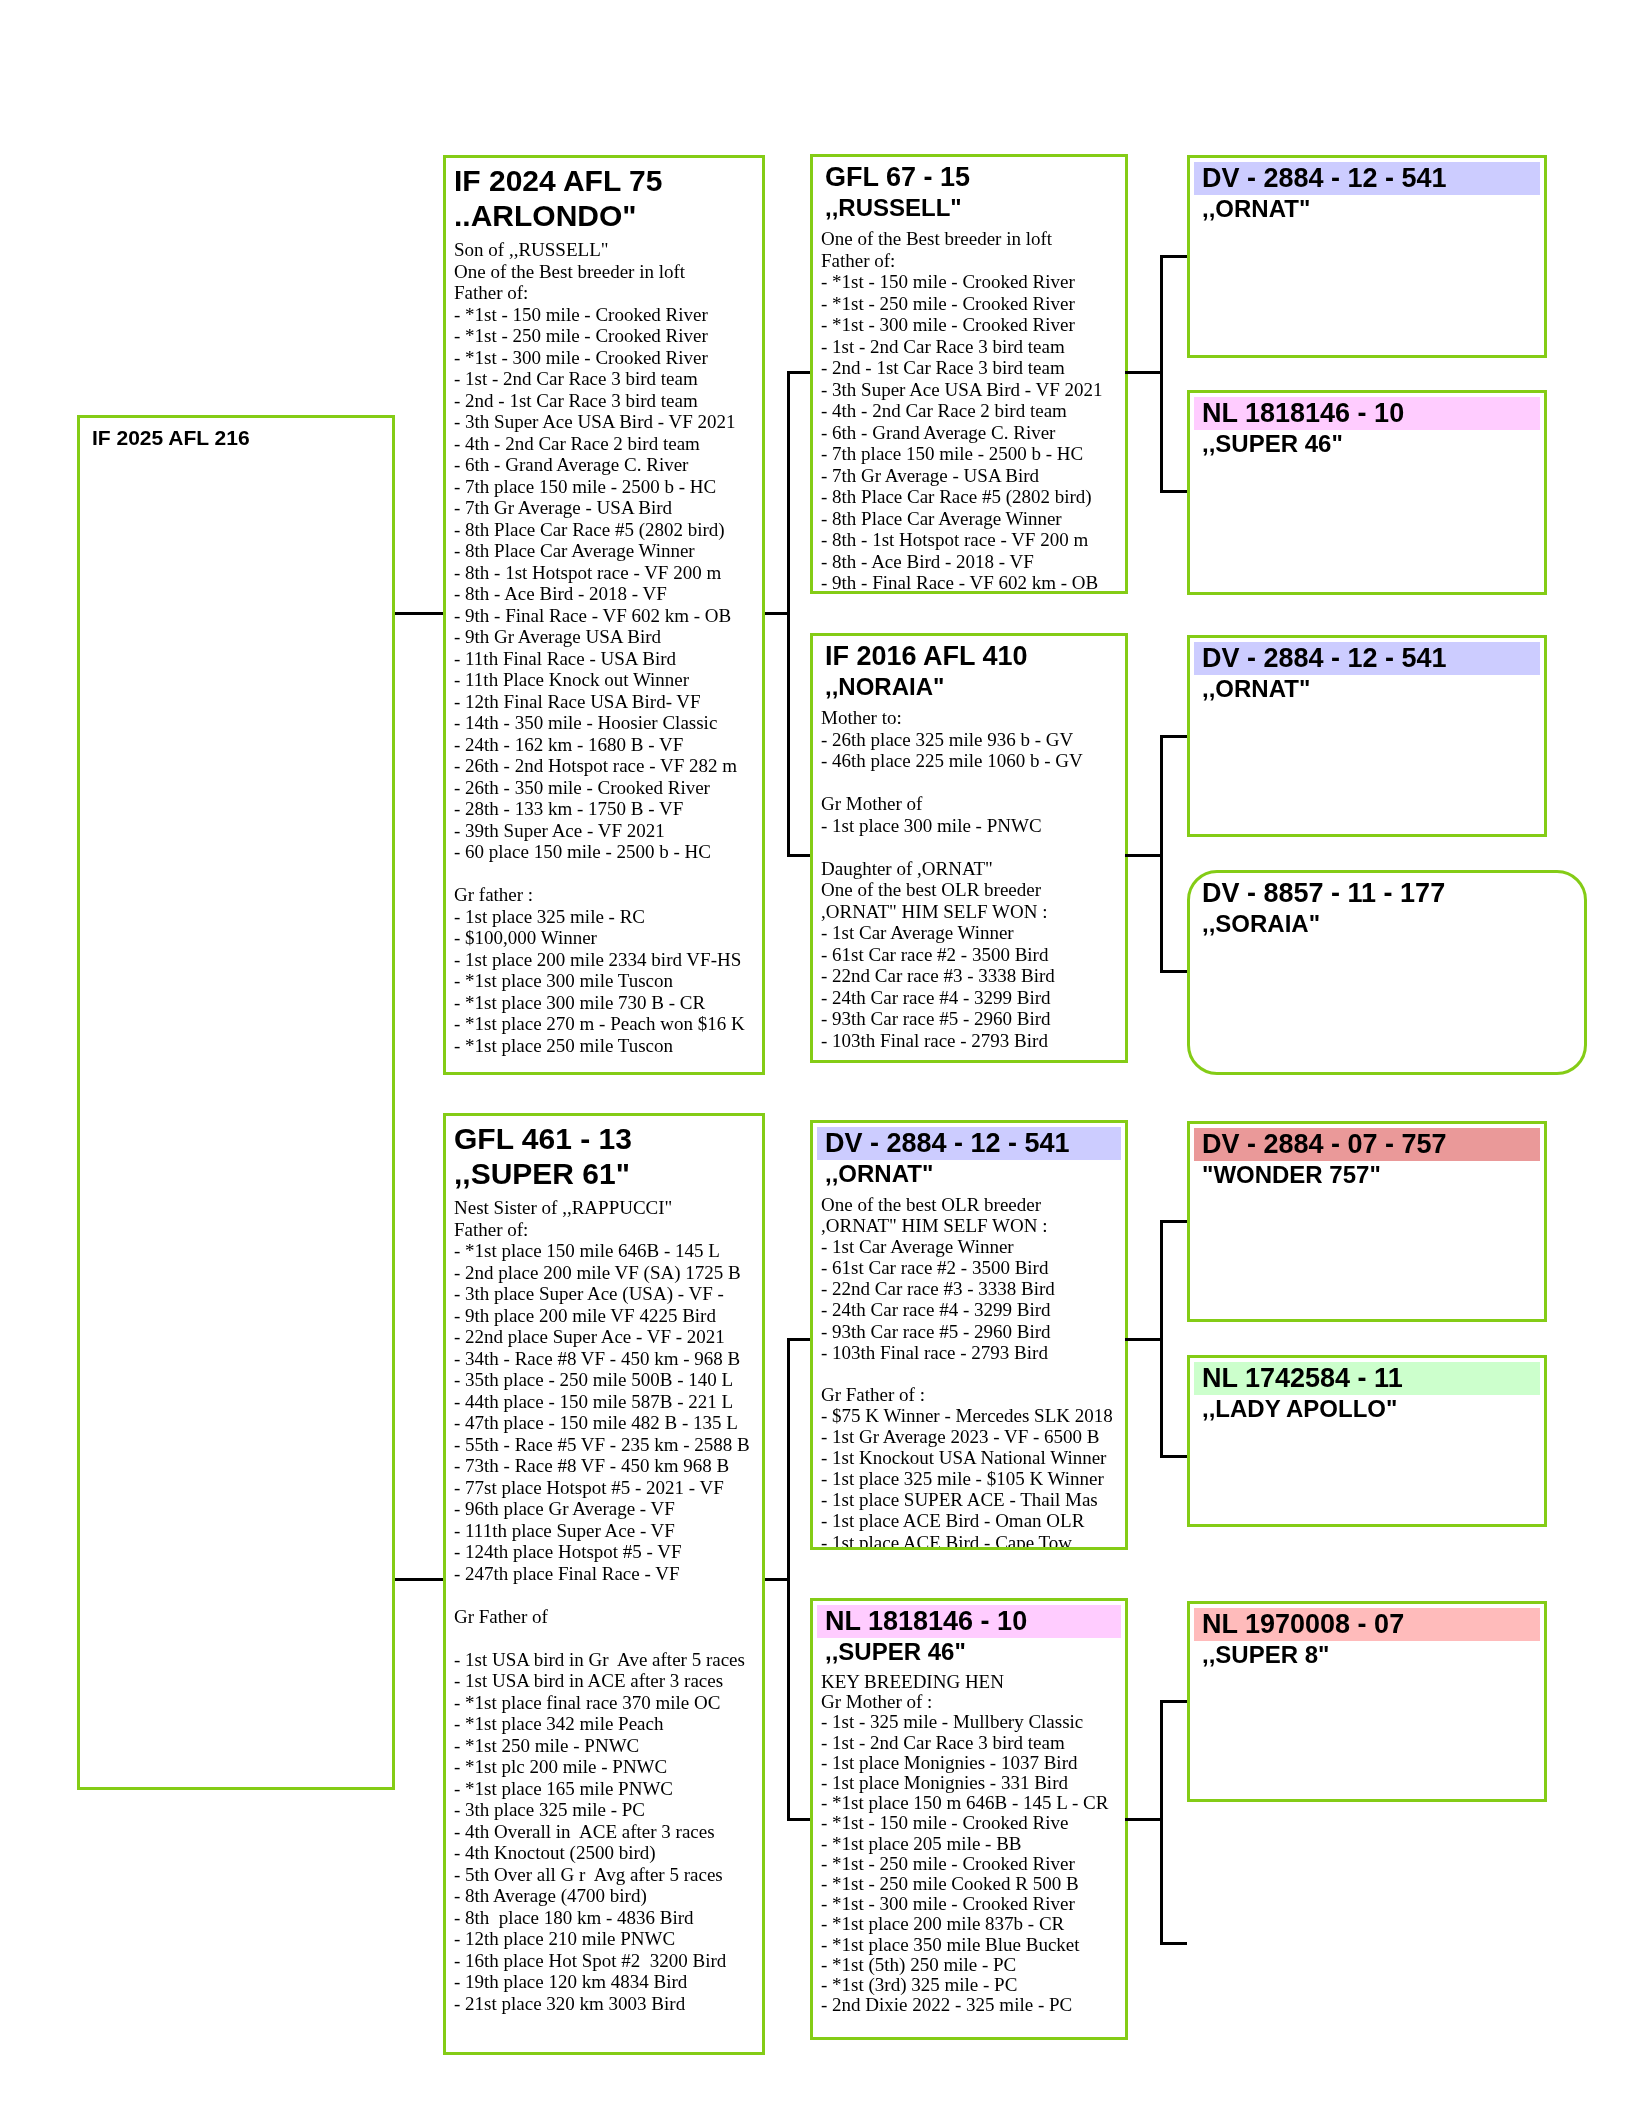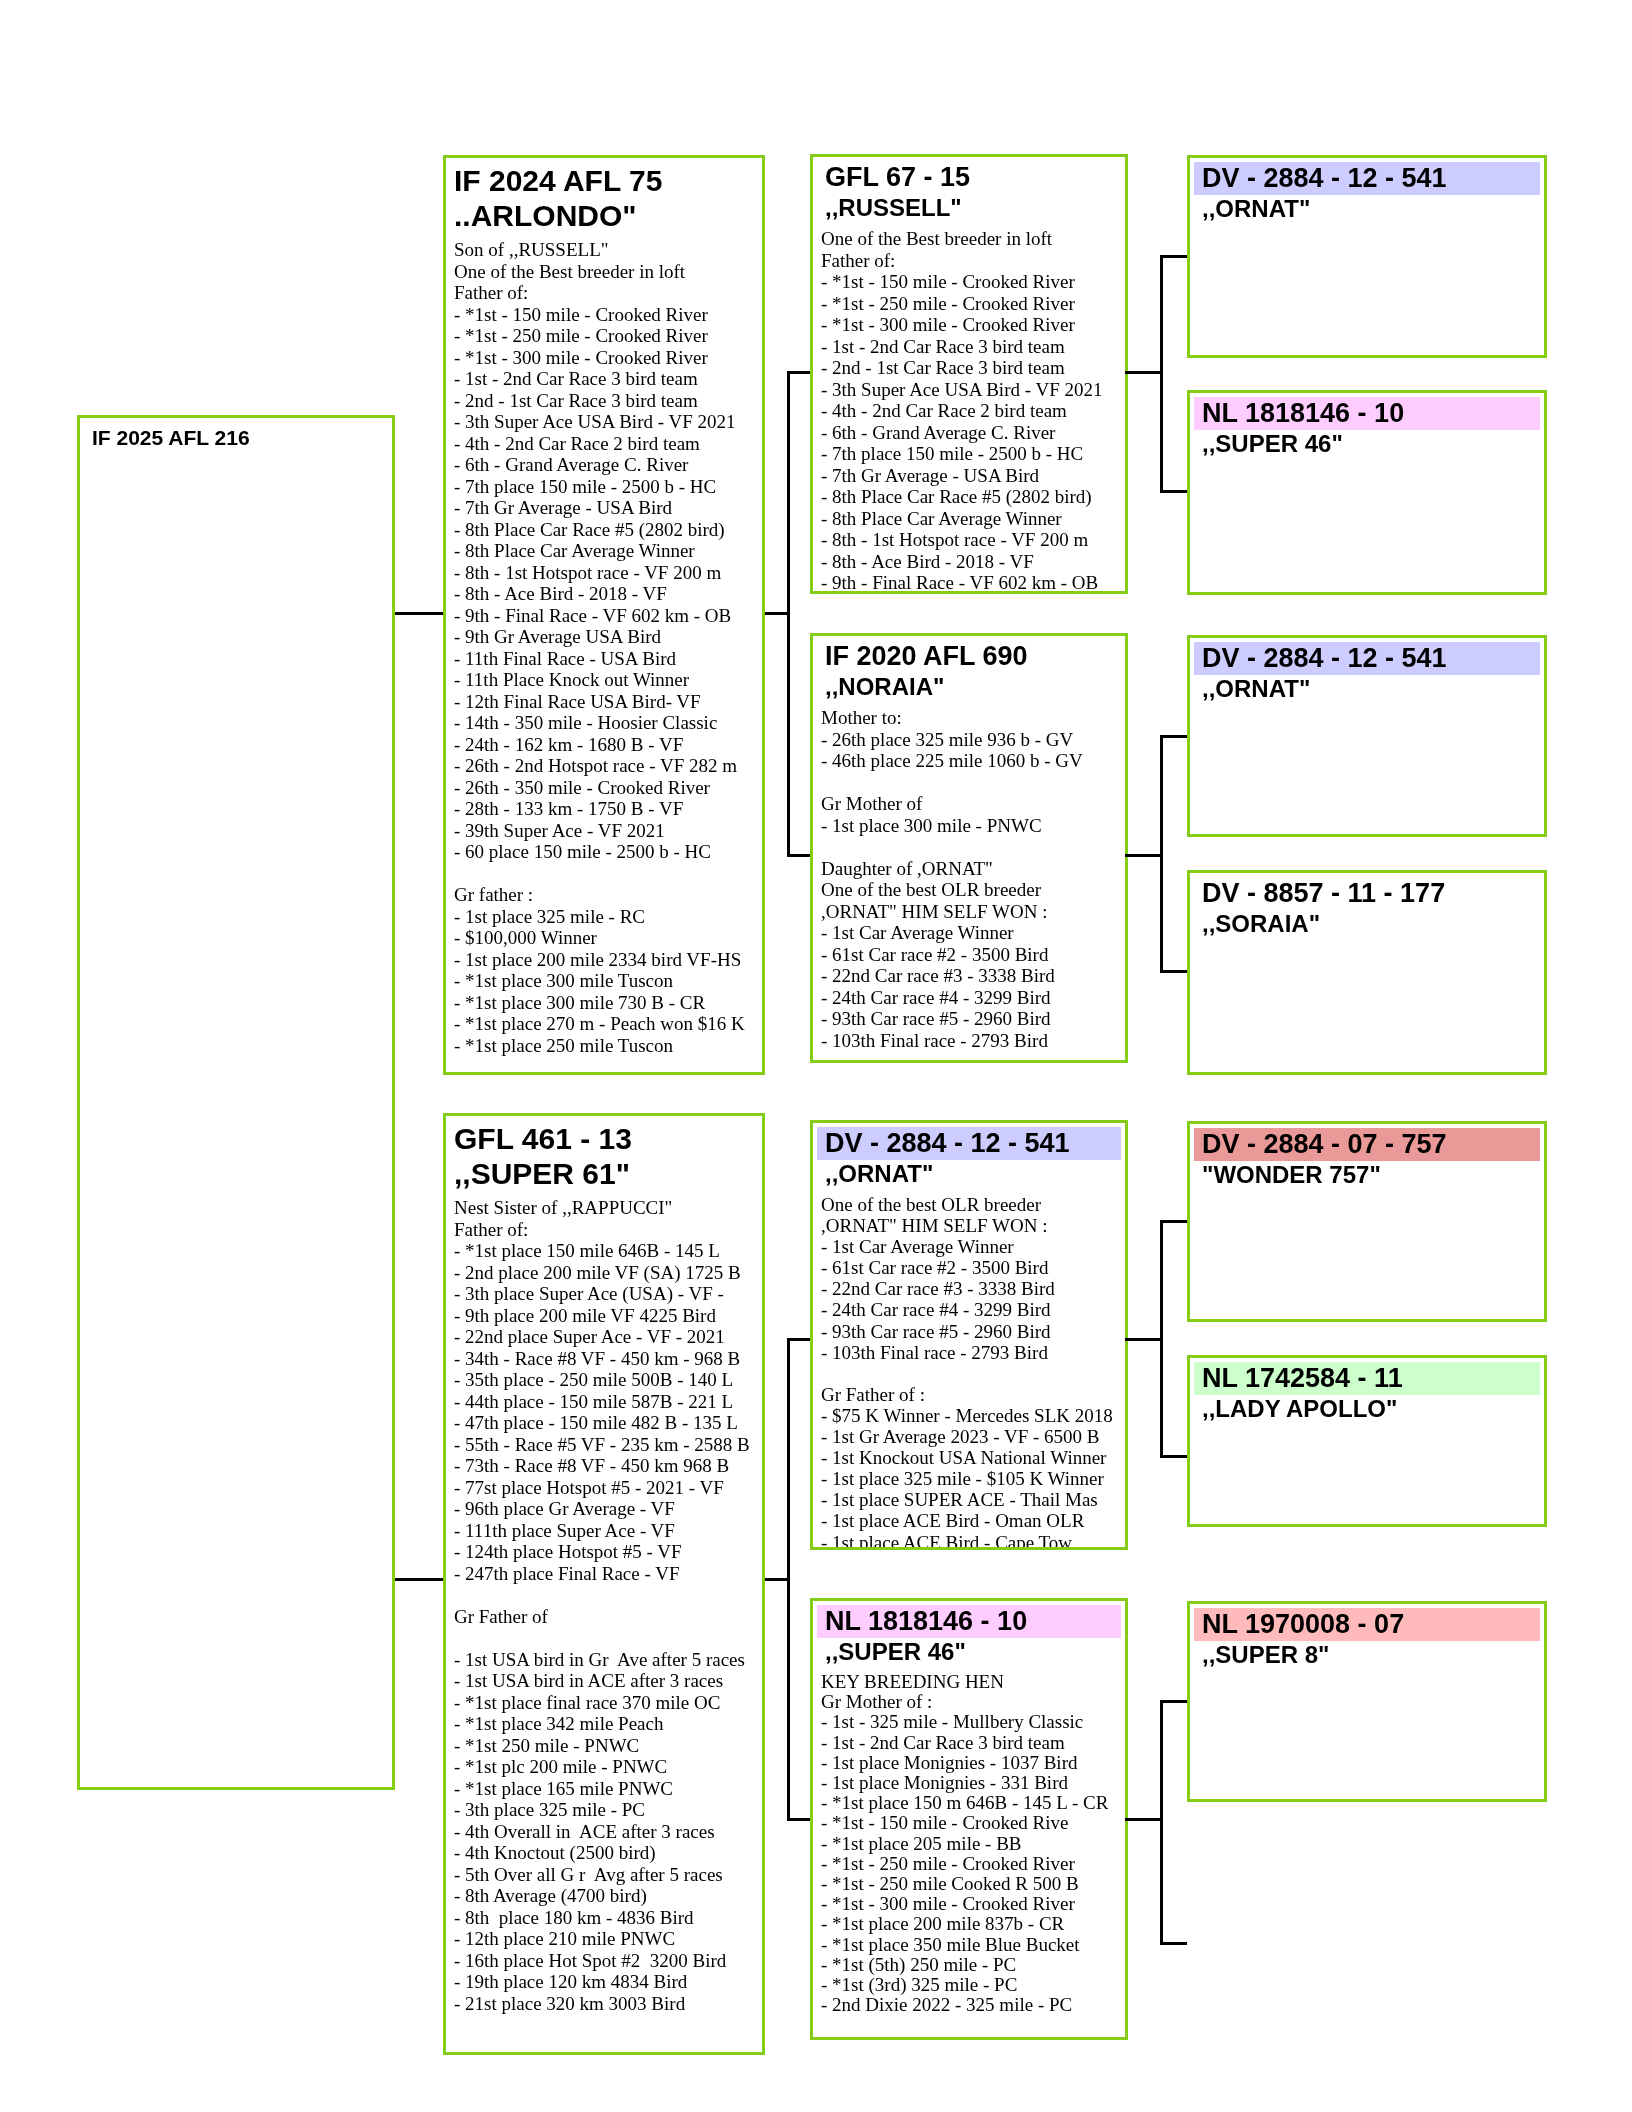--- a/index.html
+++ b/index.html
@@ -139,21 +139,21 @@
 - 7th place 150 mile - 2500 b - HC
 - 7th Gr Average - USA Bird
 - 8th Place Car Race #5 (2802 bird)
 - 8th Place Car Average Winner
 - 8th - 1st Hotspot race - VF 200 m
 - 8th - Ace Bird - 2018 - VF
 - 9th - Final Race - VF 602 km - OB</div>
   </div>
 
   <div class="pbox" style="left:810px;top:633px;width:318px;height:430px;">
-    <div class="ring-bar">IF 2020 AFL 690</div>
+    <div class="ring-bar">IF 2016 AFL 410</div>
     <div class="bird-name">,,NORAIA"</div>
     <div class="body-text">Mother to:
 - 26th place 325 mile 936 b - GV
 - 46th place 225 mile 1060 b - GV
 
 Gr Mother of
 - 1st place 300 mile - PNWC
 
 Daughter of ,ORNAT"
 One of the best OLR breeder
@@ -218,21 +218,21 @@
   <div class="pbox" style="left:1187px;top:390px;width:360px;height:205px;">
     <div class="ring-bar" style="background-color: rgb(255, 204, 255);">NL 1818146 - 10</div>
     <div class="bird-name">,,SUPER 46"</div>
   </div>
 
   <div class="pbox" style="left:1187px;top:635px;width:360px;height:202px;">
     <div class="ring-bar" style="background-color: rgb(204, 204, 255);">DV - 2884 - 12 - 541</div>
     <div class="bird-name">,,ORNAT"</div>
   </div>
 
-  <div class="pbox" style="left:1187px;top:870px;width:360px;height:205px;">
+  <div class="pbox" style="left:1187px;top:870px;width:400px;height:205px;border-radius:30px;">
     <div class="ring-bar">DV - 8857 - 11 - 177</div>
     <div class="bird-name">,,SORAIA"</div>
   </div>
 
   <div class="pbox" style="left:1187px;top:1121px;width:360px;height:201px;">
     <div class="ring-bar" style="background-color: rgb(234, 153, 153);">DV - 2884 - 07 - 757</div>
     <div class="bird-name">"WONDER 757"</div>
   </div>
 
   <div class="pbox" style="left:1187px;top:1355px;width:360px;height:172px;">

